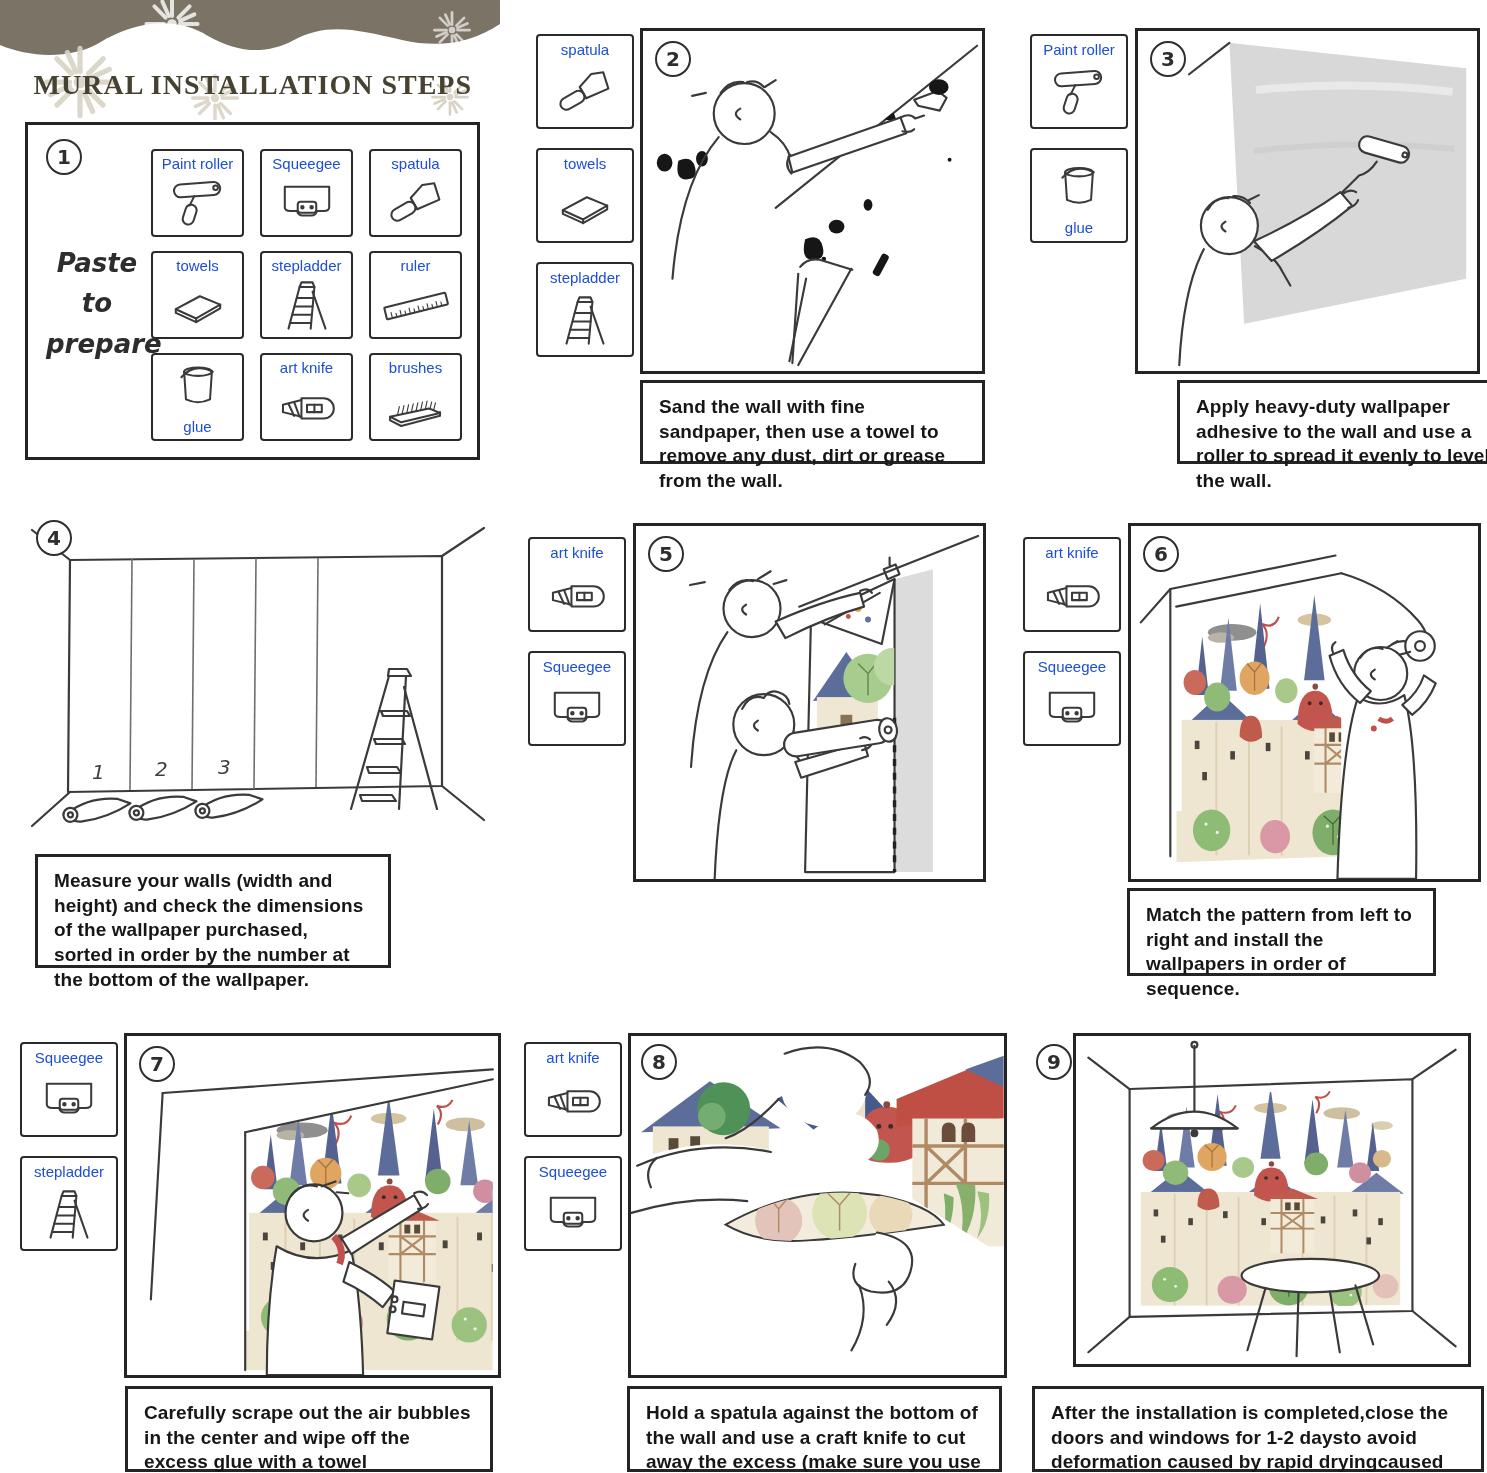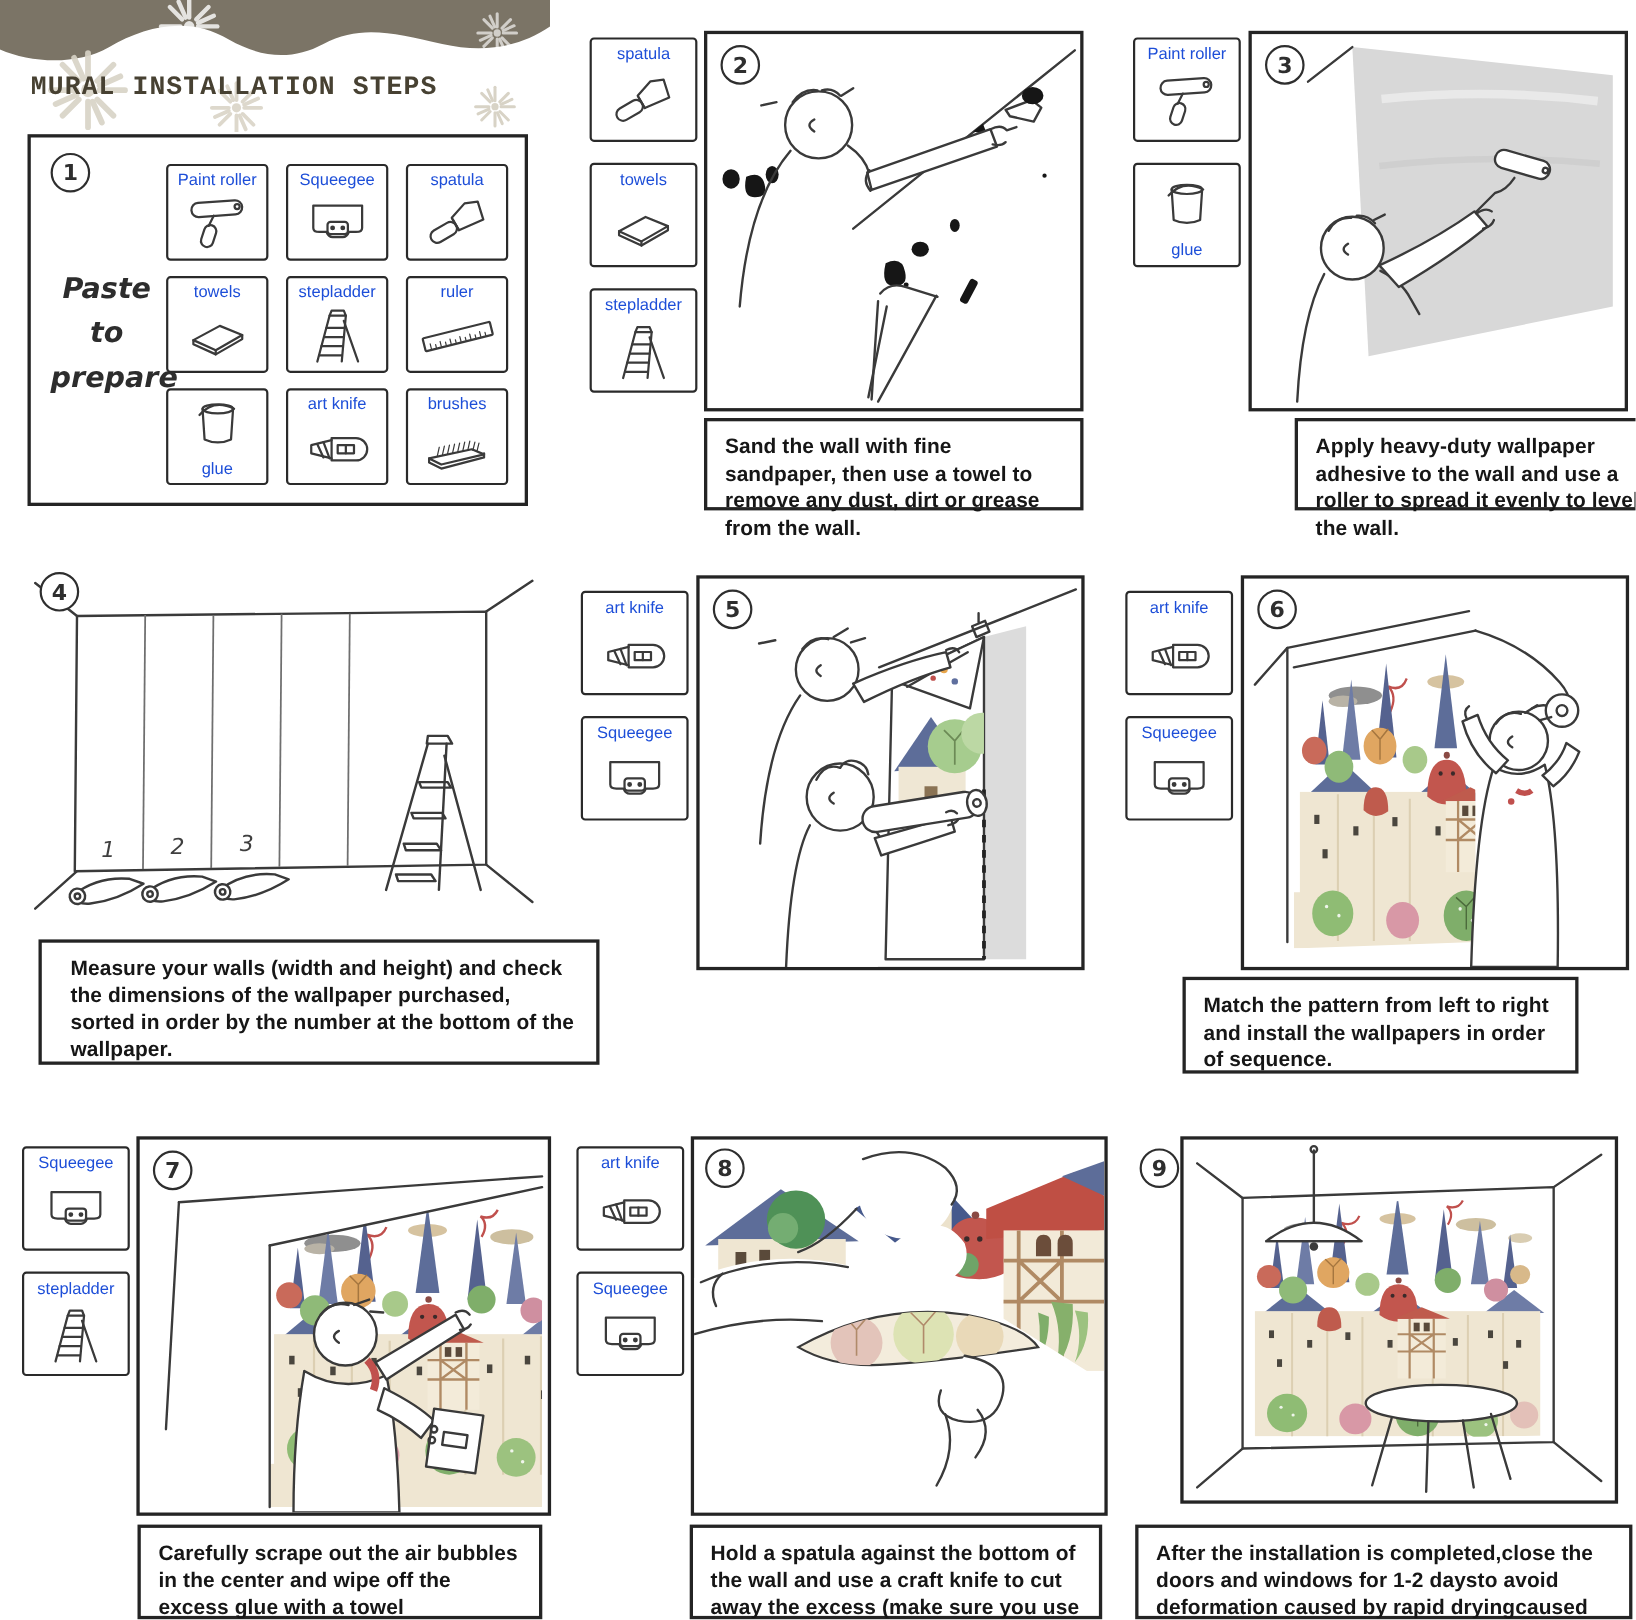--- a/index.html
+++ b/index.html
@@ -17,22 +17,22 @@
   .toolbox .tl,.tool-cell .tl{font-size:15px;color:#1d4ed8;font-family:Liberation Sans, sans-serif;white-space:nowrap}
   .toolbox svg,.tool-cell svg{width:74px;height:58px;flex:1 1 auto}
   .tools-grid{position:absolute;left:123px;top:24px;display:grid;
     grid-template-columns:repeat(3,93px);grid-auto-rows:88px;gap:14px 16px}
   .tool-cell{border:2.5px solid #2a2a2a;border-radius:4px;background:#fff;
     display:flex;flex-direction:column;align-items:center;padding-top:4px;box-sizing:border-box}
   .tool-cell.label-bottom{flex-direction:column-reverse;padding-bottom:4px;padding-top:0}
   .tools-heading{position:absolute;left:18px;top:118px;width:102px;text-align:center;
     font-family:"DejaVu Sans",sans-serif;font-weight:700;font-style:italic;
     font-size:26px;line-height:1.55;color:#2d2d2d}
-  .banner-title{position:absolute;left:28px;top:50px;width:444px;text-align:left;
-    font-family:Liberation Mono, monospace;font-weight:700;font-size:24px;letter-spacing:1px;
+  .banner-title{position:absolute;left:28px;top:50px;width:444px;text-align:right;
+    font-family:Liberation Serif, serif;font-weight:700;font-size:28px;letter-spacing:1px;
     color:#474132;white-space:nowrap}
   .illus{display:block;width:100%;height:100%}
   .sk{stroke:#3a3a3a;stroke-width:2.2;fill:none;stroke-linecap:round;stroke-linejoin:round}
   .skf{stroke:#3a3a3a;stroke-width:2.2;fill:#fff;stroke-linecap:round;stroke-linejoin:round}
   .blob{fill:#161616;stroke:none}
   .numtxt{font-family:"DejaVu Sans",sans-serif;font-style:italic;font-size:20px;fill:#3f3f3f}
 </style>
 </head>
 <body>
 
@@ -434,21 +434,21 @@
         <line x1="52" y1="15" x2="14" y2="148"></line>
           <line x1="69" y1="15" x2="62" y2="148"></line>
         <line x1="67" y1="26" x2="100" y2="148"></line>
         <path d="M44 50 h26 l3 5 h-27 z"></path>
           <path d="M37 78 h28 l3 5 h-29 z"></path>
         <path d="M30 106 h30 l4 6 h-32 z"></path>
           <path d="M23 134 h32 l4 6 h-34 z"></path>
       </g>
     </svg>
   </div>
-  <section class="abs frame caption" style="left:35px;top:854px;width:510px;height:114px;padding-left:26px">Measure your walls (width and height) and check the dimensions of the wallpaper purchased, sorted in order by the number at the bottom of the wallpaper.</section>
+  <section class="abs frame caption" style="left:35px;top:854px;width:356px;height:114px;padding-left:16px">Measure your walls (width and height) and check the dimensions of the wallpaper purchased, sorted in order by the number at the bottom of the wallpaper.</section>
 
   <div class="toolbox" style="left:528px;top:537px">
     <span class="tl">art knife</span>
     <svg>
         <use href="#sym-art-knife"></use>
       </svg>
   </div>
   <div class="toolbox" style="left:528px;top:651px">
     <span class="tl">Squeegee</span>
     <svg>
@@ -535,21 +535,21 @@
       <circle class="skf" cx="254" cy="150" r="27"></circle>
       <path class="sk" d="M233 134 q9 -13 23 -9 M260 124 l11 -7 M273 131 l11 -3"></path>
       <path class="sk" d="M248 146 q-8 5 0 10"></path>
       <path class="skf" d="M233 180 Q210 162 202 132 L216 126 Q224 152 244 168 Z"></path>
       <path class="sk" d="M206 130 q-4 -8 2 -12"></path>
       <path class="skf" d="M276 182 Q292 170 298 152 L310 160 Q302 180 286 192 Z"></path>
       <path d="M252 196 q8 5 14 0" stroke="#c0504d" stroke-width="5" fill="none"></path>
       <circle cx="247" cy="206" r="3" fill="#c0504d"></circle>
     </svg>
   </section>
-  <section class="abs frame caption" style="left:1075px;top:888px;width:360px;height:88px">Match the pattern from left to right and install the wallpapers in order of sequence.</section>
+  <section class="abs frame caption" style="left:1127px;top:888px;width:309px;height:88px">Match the pattern from left to right and install the wallpapers in order of sequence.</section>
 
   <div class="toolbox" style="left:20px;top:1042px">
     <span class="tl">Squeegee</span>
     <svg>
         <use href="#sym-squeegee"></use>
       </svg>
   </div>
   <div class="toolbox" style="left:20px;top:1156px">
     <span class="tl">stepladder</span>
     <svg>

